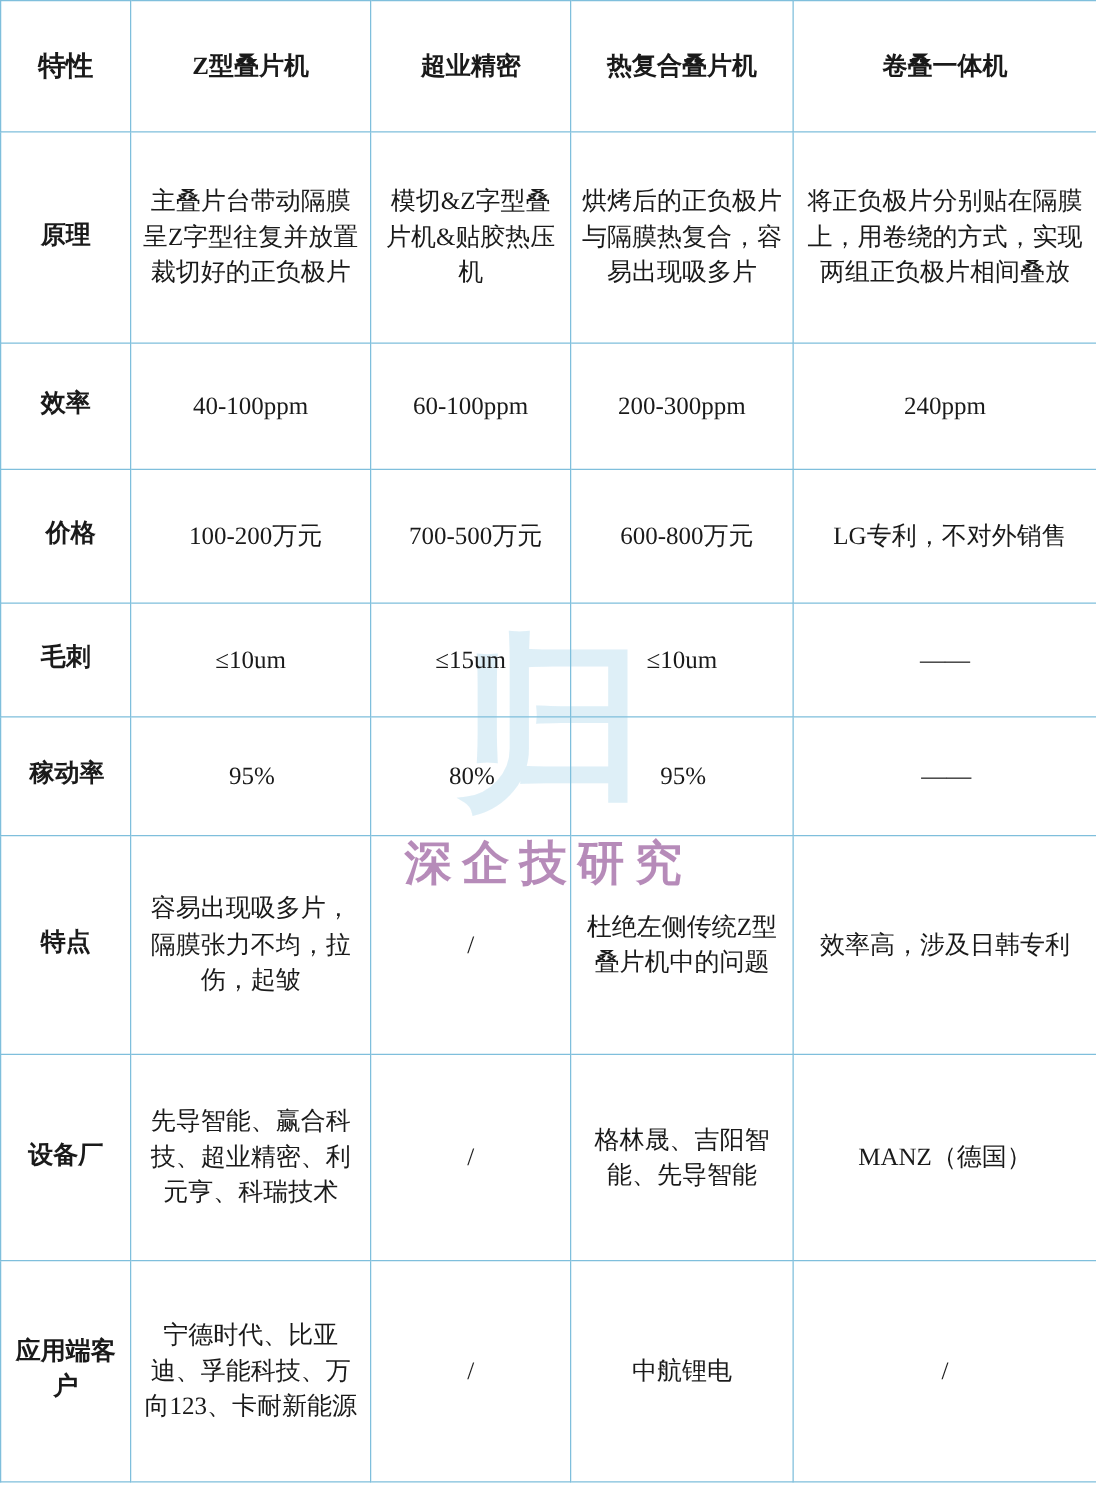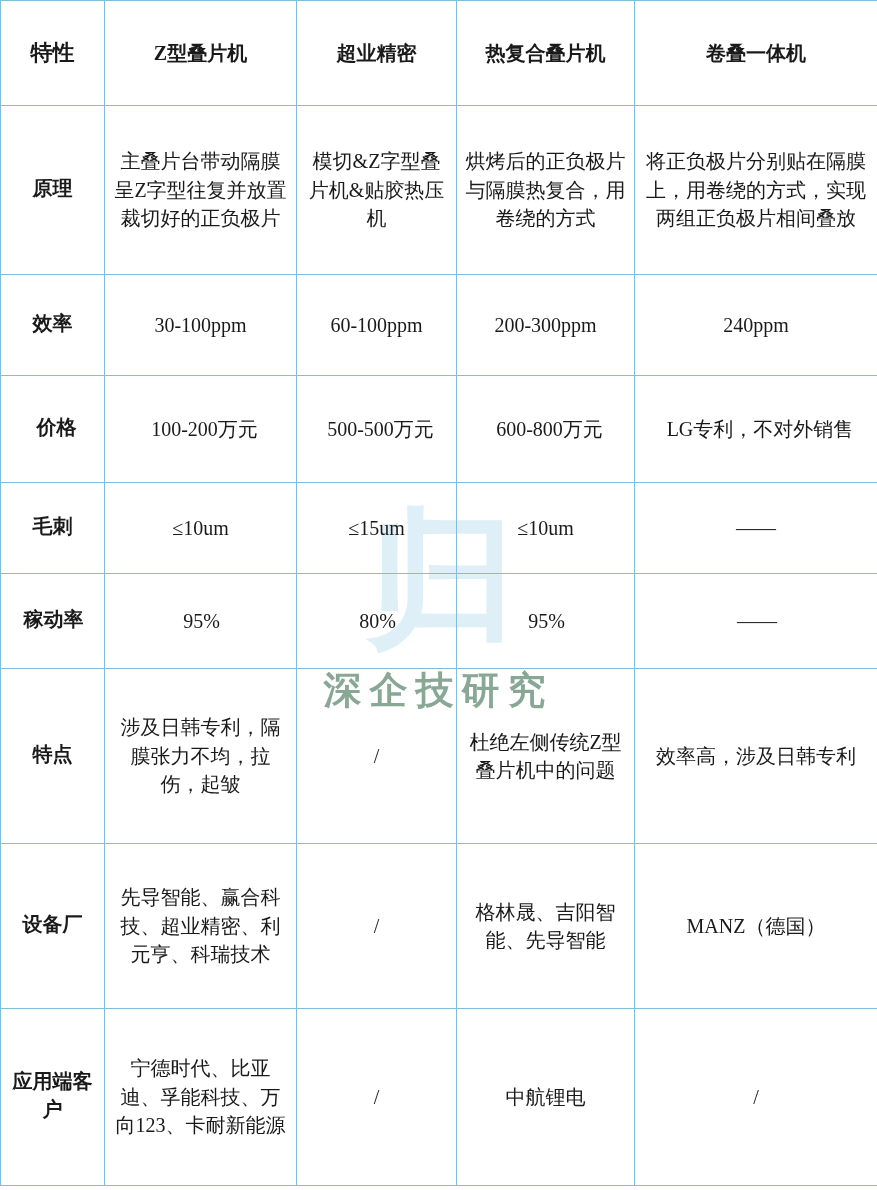--- a/index.html
+++ b/index.html
@@ -35,21 +35,21 @@
     line-height: 1;
     color: #bfe0f0;
     font-family: "Liberation Serif", serif;
     font-weight: bold;
     letter-spacing: -6px;
   }
   .wm-text {
     margin-top: 10px;
     font-size: 38px;
     letter-spacing: 8px;
-    color: #14532d;
+    color: #701a75;
     font-family: "Liberation Serif", serif;
     font-weight: bold;
   }
 
   table.main {
     position: relative;
     z-index: 1;
     border-collapse: collapse;
     width: 877px;
     table-layout: fixed;
@@ -125,54 +125,54 @@
       <th>超业精密</th>
       <th>热复合叠片机</th>
       <th>卷叠一体机</th>
     </tr>
   </thead>
   <tbody>
     <tr class="r-principle">
       <td class="rowhead">原理</td>
       <td class="cell">主叠片台带动隔膜呈Z字型往复并放置裁切好的正负极片</td>
       <td class="cell">模切&amp;Z字型叠片机&amp;贴胶热压机</td>
-      <td class="cell">烘烤后的正负极片与隔膜热复合，用卷绕的方式</td>
+      <td class="cell">烘烤后的正负极片与隔膜热复合，容易出现吸多片</td>
       <td class="cell">将正负极片分别贴在隔膜上，用卷绕的方式，实现两组正负极片相间叠放</td>
     </tr>
     <tr class="r-eff">
       <td class="rowhead">效率</td>
-      <td class="cell">30-100ppm</td>
+      <td class="cell">40-100ppm</td>
       <td class="cell">60-100ppm</td>
       <td class="cell">200-300ppm</td>
       <td class="cell">240ppm</td>
     </tr>
     <tr class="r-price">
       <td class="rowhead">价格</td>
       <td class="cell">100-200万元</td>
-      <td class="cell">500-500万元</td>
+      <td class="cell">700-500万元</td>
       <td class="cell">600-800万元</td>
       <td class="cell">LG专利，不对外销售</td>
     </tr>
     <tr class="r-burr">
       <td class="rowhead">毛刺</td>
       <td class="cell">≤10um</td>
       <td class="cell">≤15um</td>
       <td class="cell">≤10um</td>
       <td class="cell">——</td>
     </tr>
     <tr class="r-util">
       <td class="rowhead">稼动率</td>
       <td class="cell">95%</td>
       <td class="cell">80%</td>
       <td class="cell">95%</td>
       <td class="cell">——</td>
     </tr>
     <tr class="r-feature">
       <td class="rowhead">特点</td>
-      <td class="cell">涉及日韩专利，隔膜张力不均，拉伤，起皱</td>
+      <td class="cell">容易出现吸多片，隔膜张力不均，拉伤，起皱</td>
       <td class="cell">/</td>
       <td class="cell">杜绝左侧传统Z型叠片机中的问题</td>
       <td class="cell">效率高，涉及日韩专利</td>
     </tr>
     <tr class="r-vendor">
       <td class="rowhead">设备厂</td>
       <td class="cell">先导智能、赢合科技、超业精密、利元亨、科瑞技术</td>
       <td class="cell">/</td>
       <td class="cell">格林晟、吉阳智能、先导智能</td>
       <td class="cell">MANZ（德国）</td>

